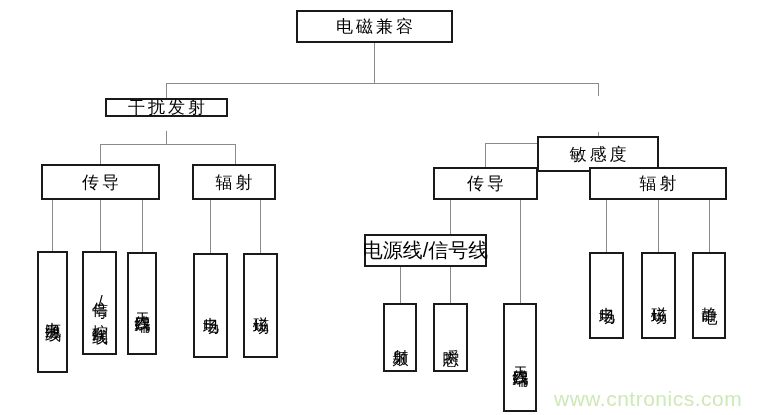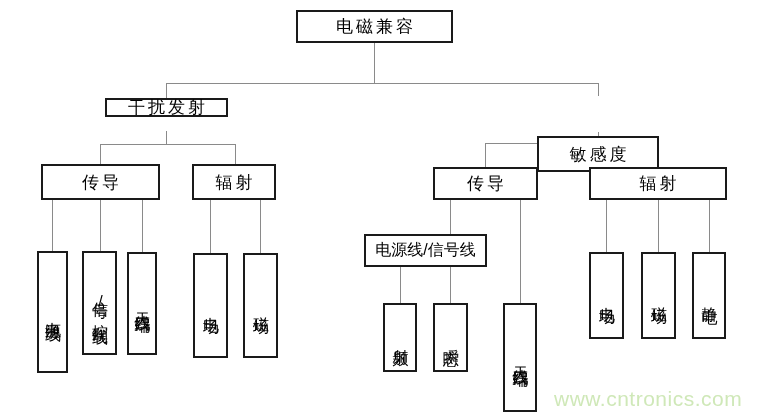--- a/index.html
+++ b/index.html
@@ -36,21 +36,21 @@
     white-space: nowrap;
     z-index: 2;
   }
   .vbox {
     writing-mode: vertical-rl;
     text-orientation: upright;
     font-size: 16px;
     letter-spacing: 2px;
     text-indent: 0;
   }
-  .tight { letter-spacing: 0; text-indent: 0; font-size: 16px; }
+  .tight { letter-spacing: 0; text-indent: 0; font-size: 20px; }
   .conn {
     position: absolute;
     background: var(--connector);
     z-index: 1;
   }
   .watermark {
     position: absolute;
     left: 554px;
     top: 387px;
     font-size: 21px;

